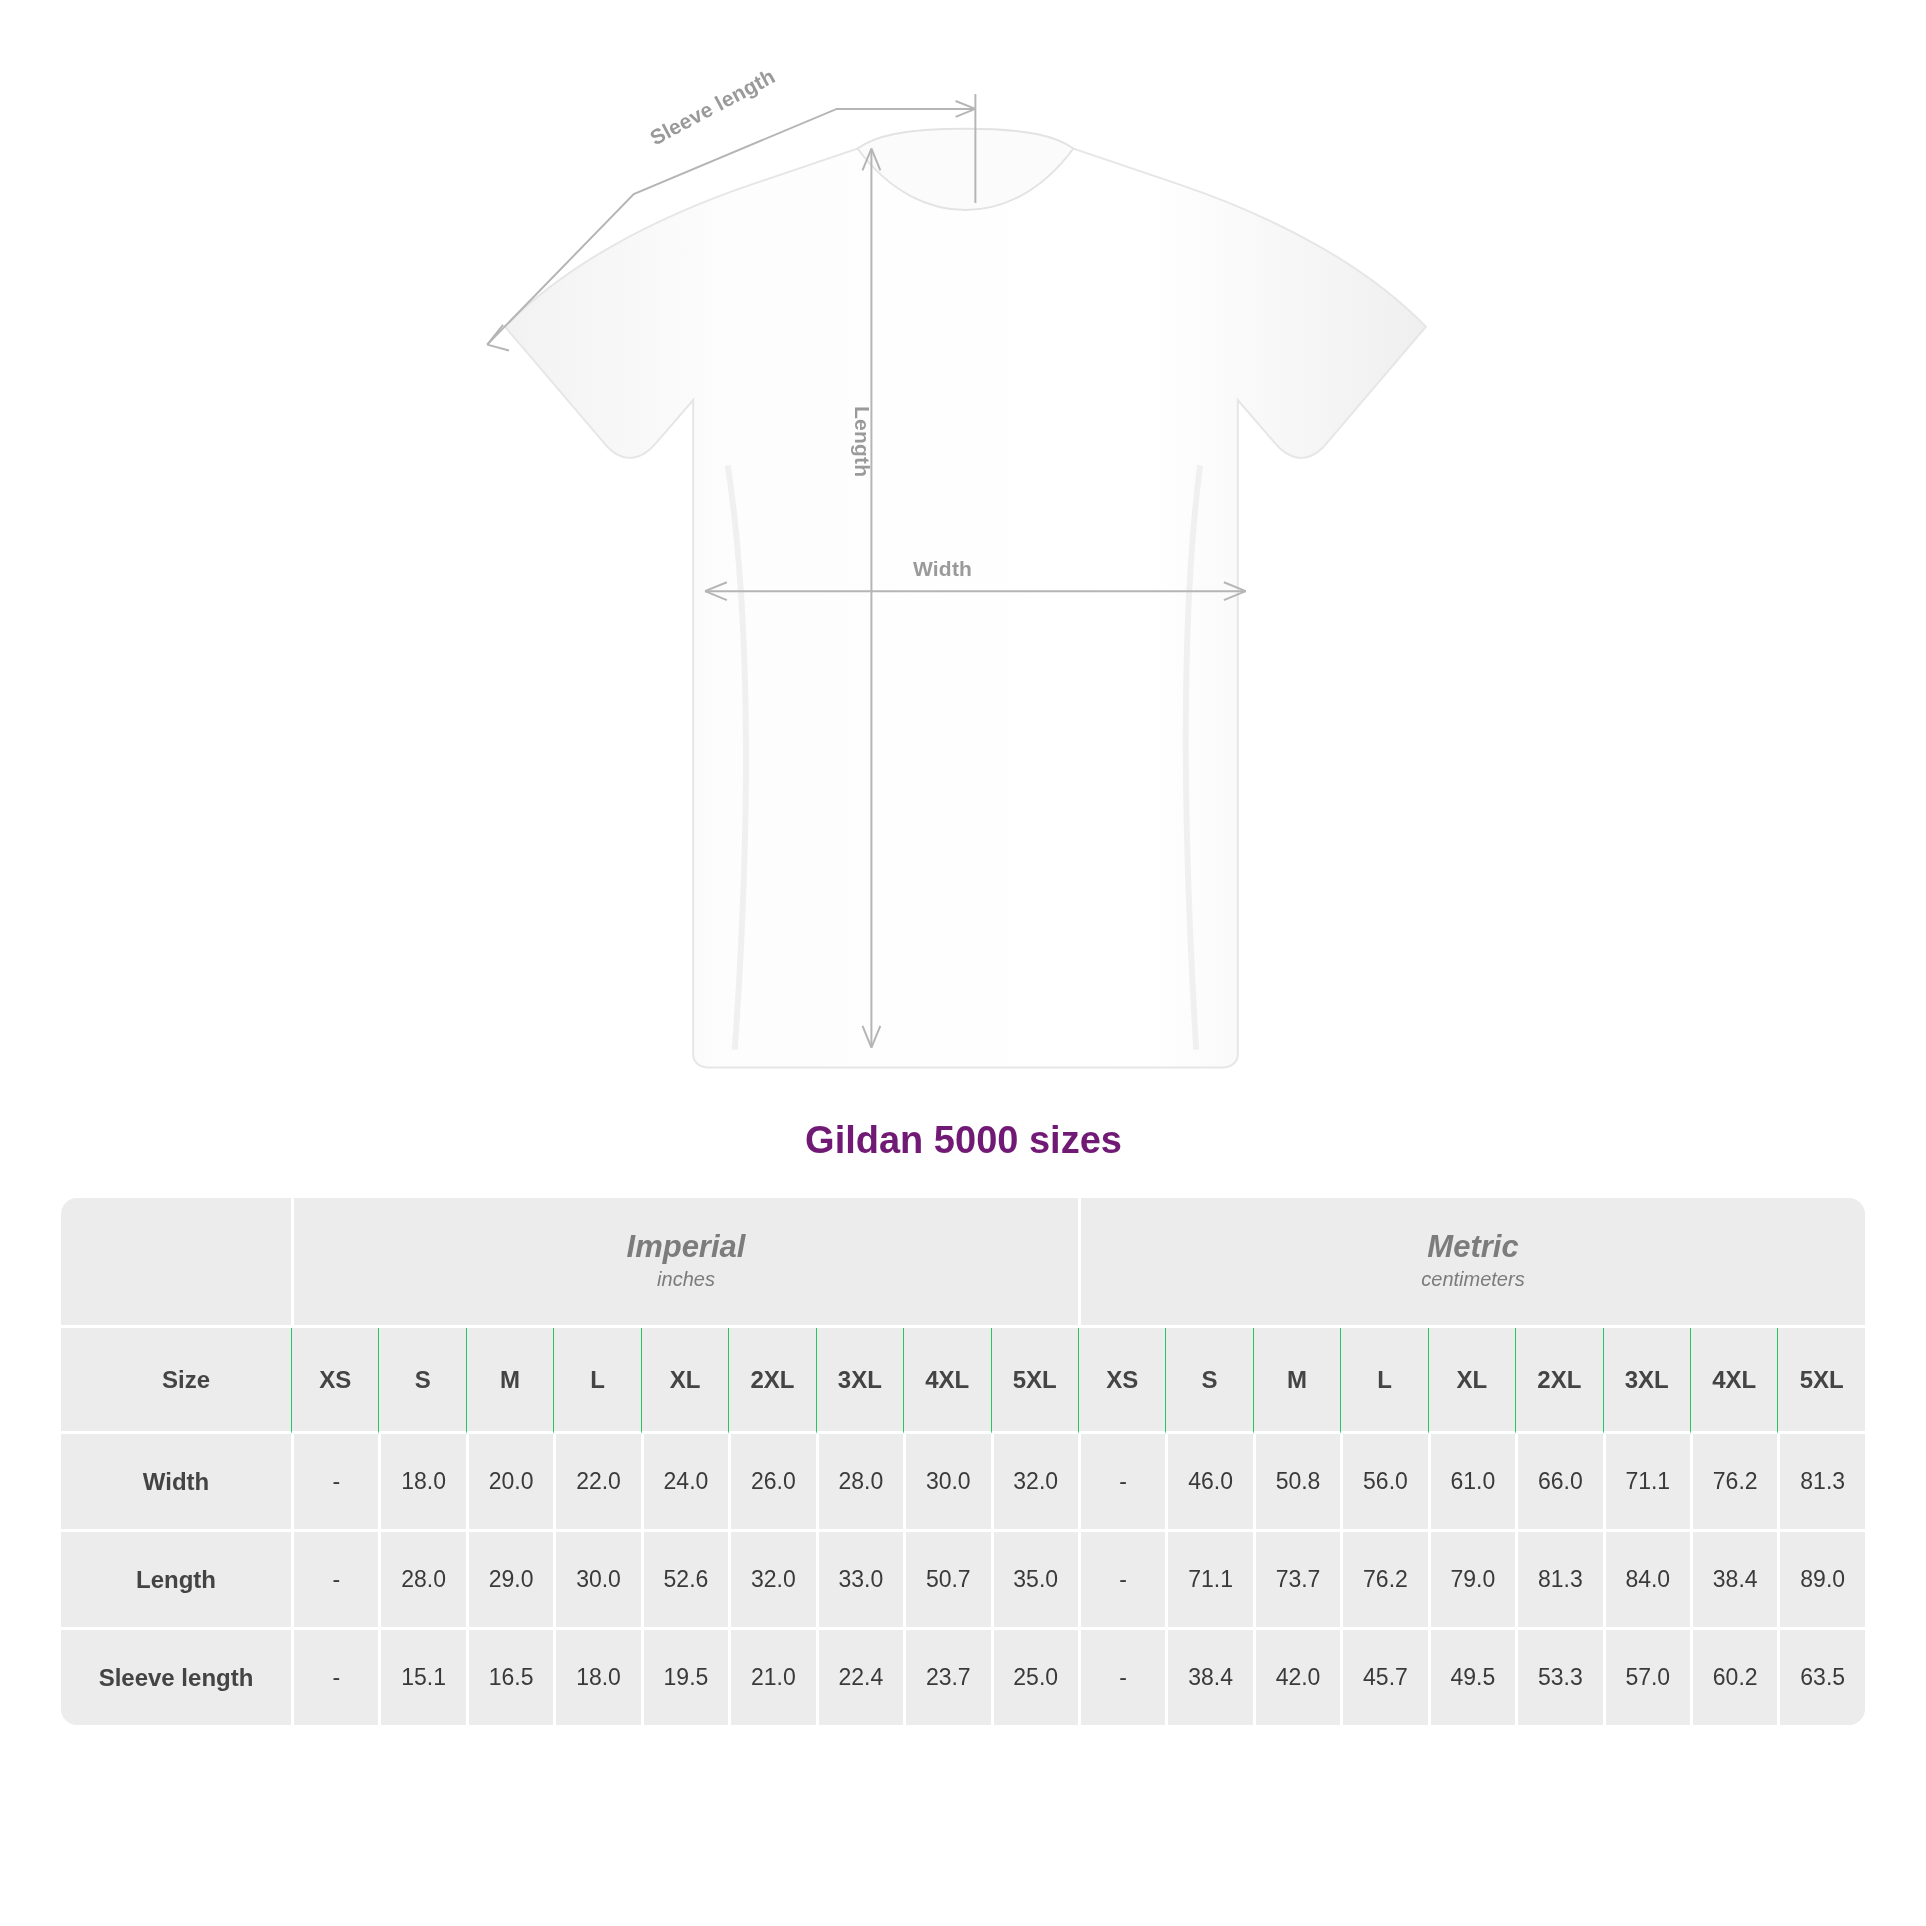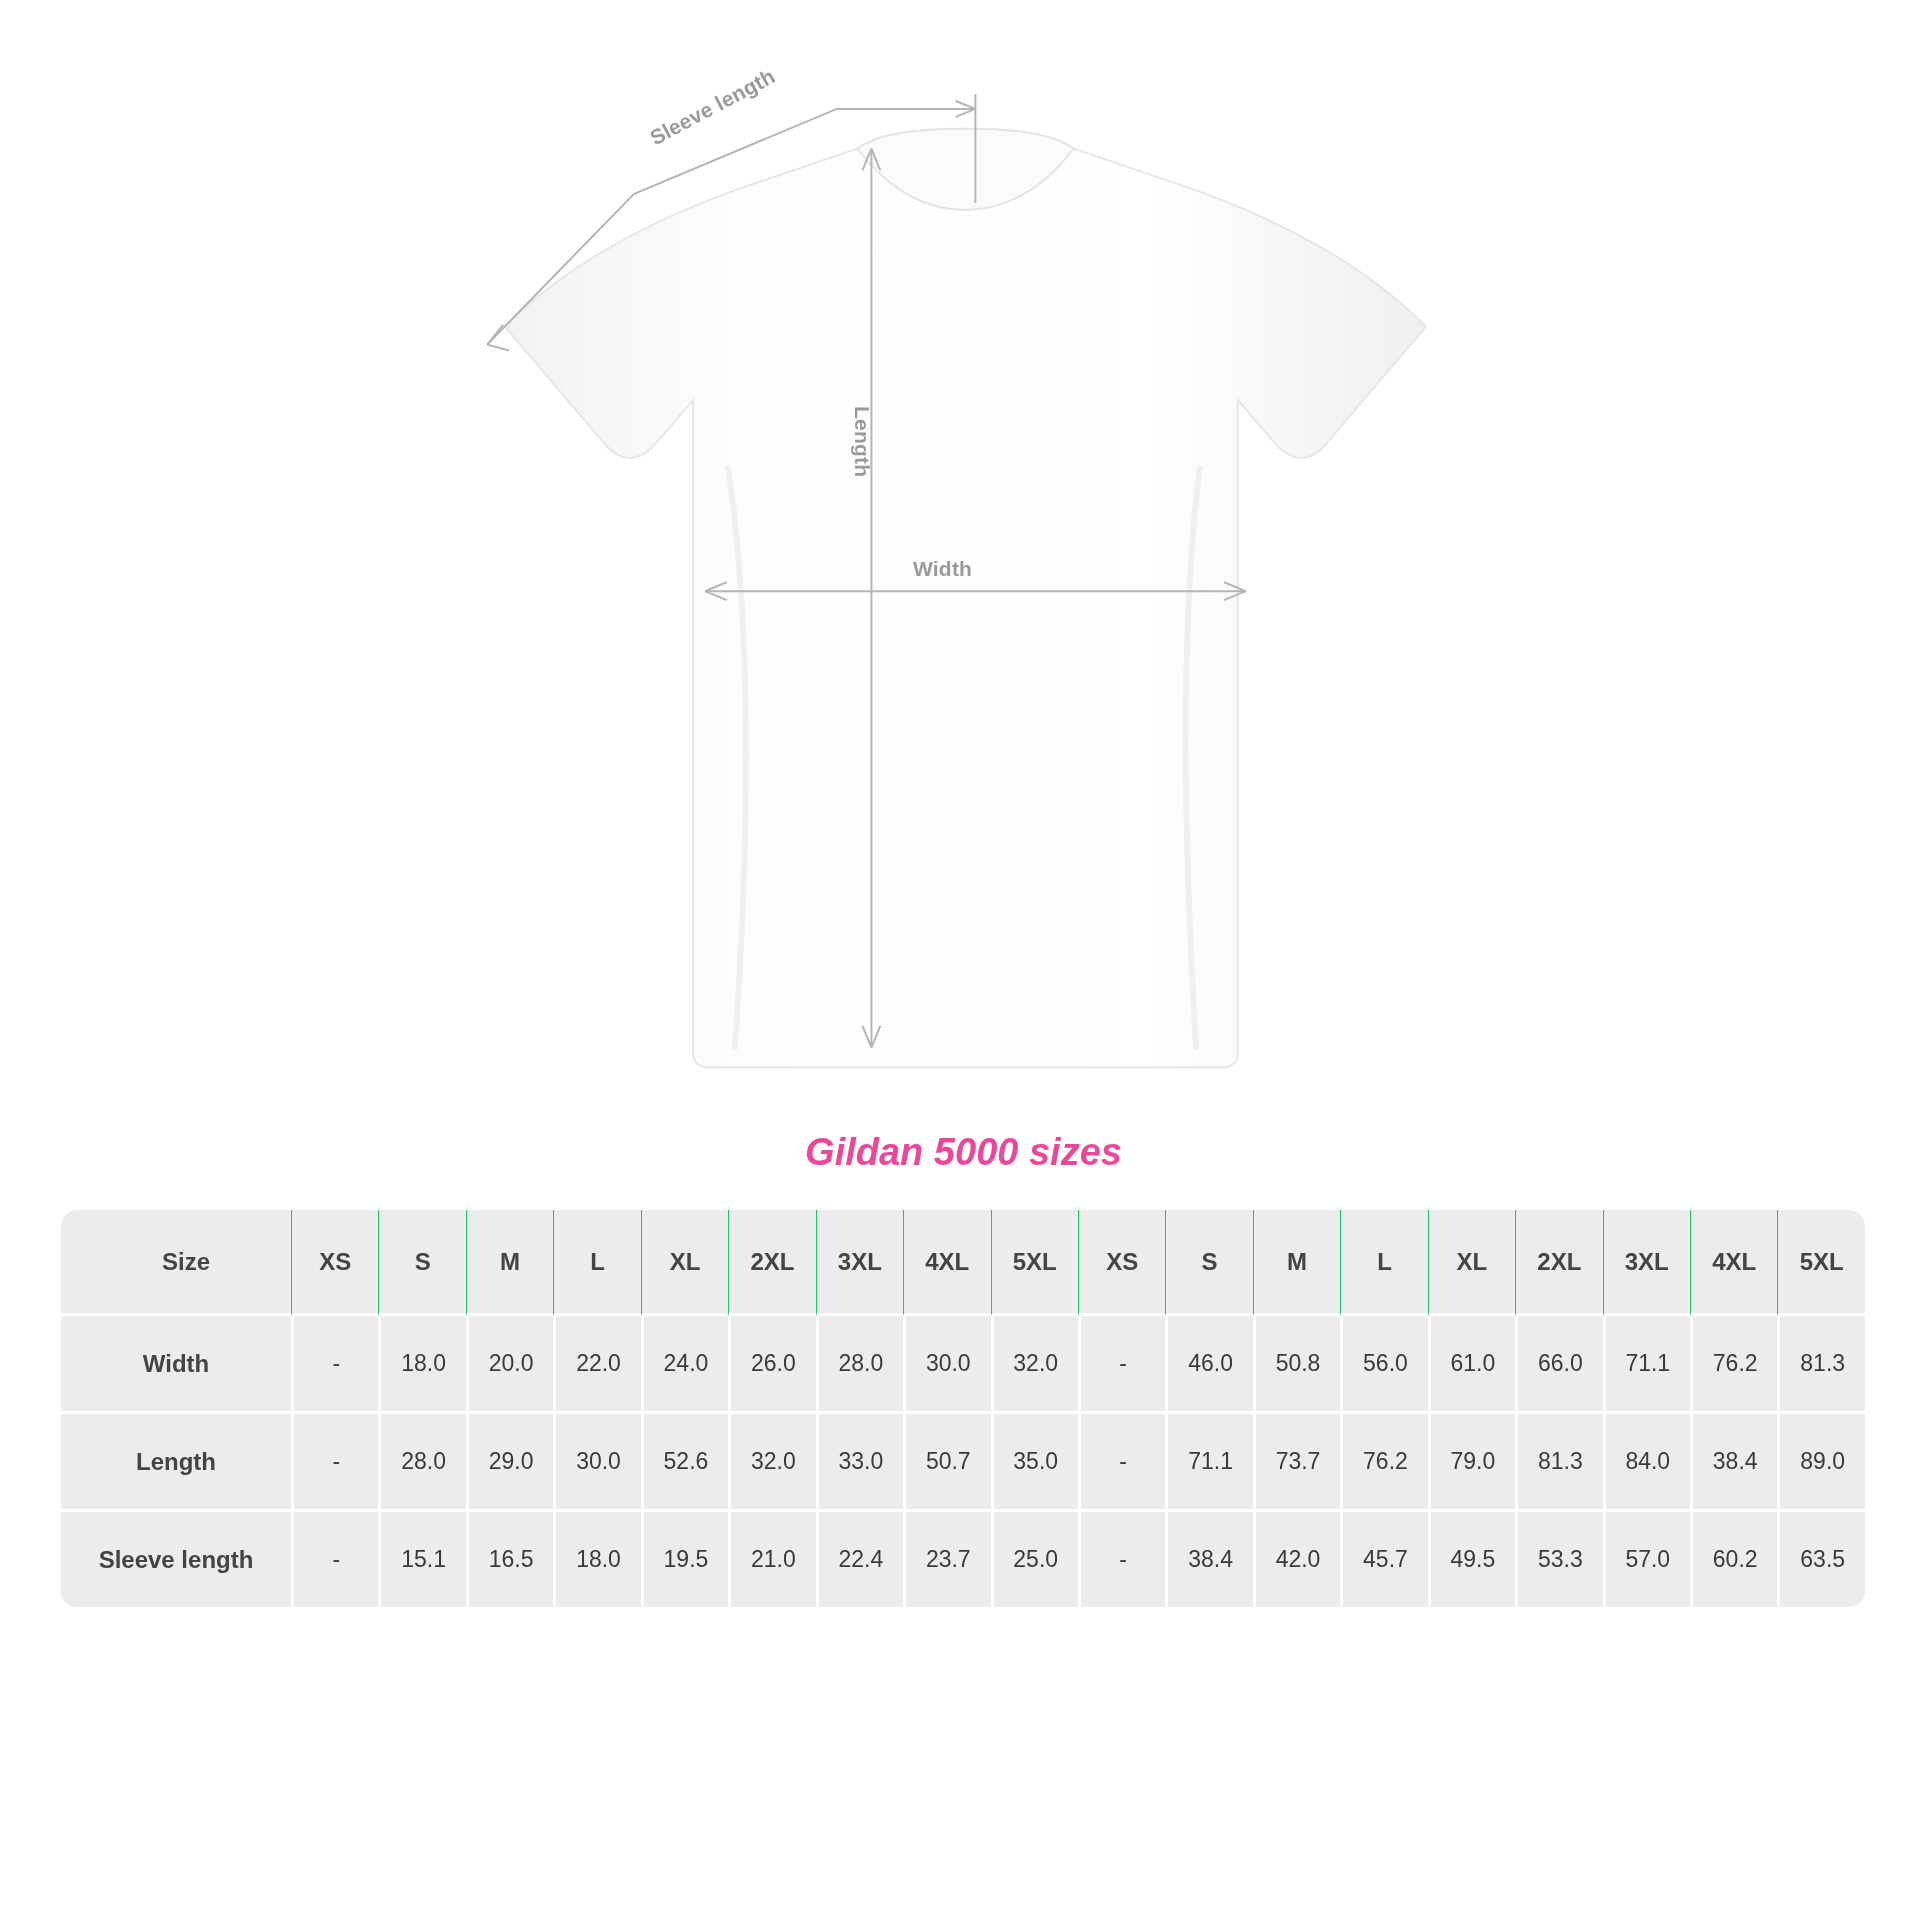--- a/index.html
+++ b/index.html
@@ -54,24 +54,23 @@
   #label-width {
     left: 913px;
     top: 557px;
   }
 
   
   .chart-title {
     text-align: center;
     font-size: 38px;
     font-weight: bold;
-    color: #ec4899;
-    margin: 16px;
+    color: #701a75;
+    margin: 4px;
     padding-top: 6px;
-    font-style: italic;
   }
   .chart-note {
     text-align: center;
     font-size: 21px;
     font-style: italic;
     color: #6d6d6d;
     margin: 18px 0 0 0;
   }
 
   
@@ -221,20 +220,31 @@
 
   <h1 class="chart-title">Gildan 5000 sizes</h1>
 
   <div class="table-wrap">
     <table class="size-table">
       <colgroup>
         <col class="rowhead-col">
         <col span="18">
       </colgroup>
       <tbody>
+        <tr class="group-row">
+          <td></td>
+          <td class="unit-cell" colspan="9">
+            <div class="unit-name">Imperial</div>
+            <div class="unit-sub">inches</div>
+          </td>
+          <td class="unit-cell" colspan="9">
+            <div class="unit-name">Metric</div>
+            <div class="unit-sub">centimeters</div>
+          </td>
+        </tr>
 
         <tr class="head-row">
           <td class="rowhead">Size</td>
           <td>XS</td>
           <td>S</td>
           <td>M</td>
           <td>L</td>
           <td>XL</td>
           <td>2XL</td>
           <td>3XL</td>

